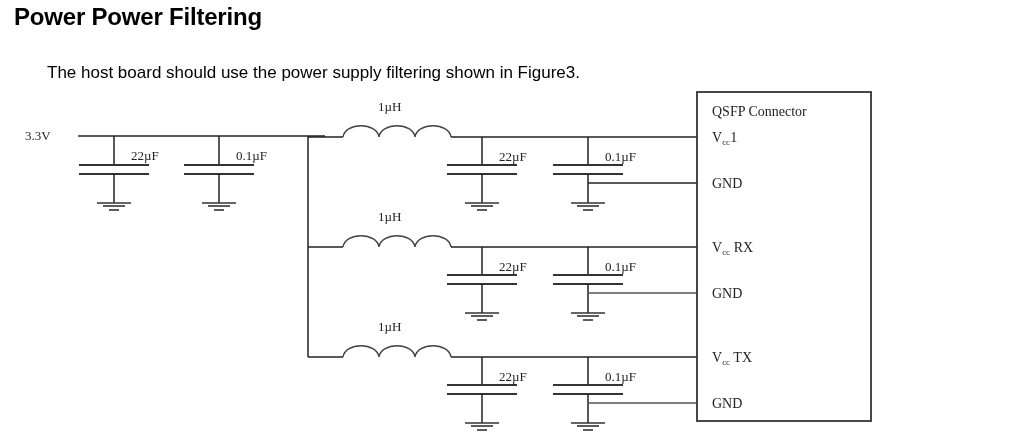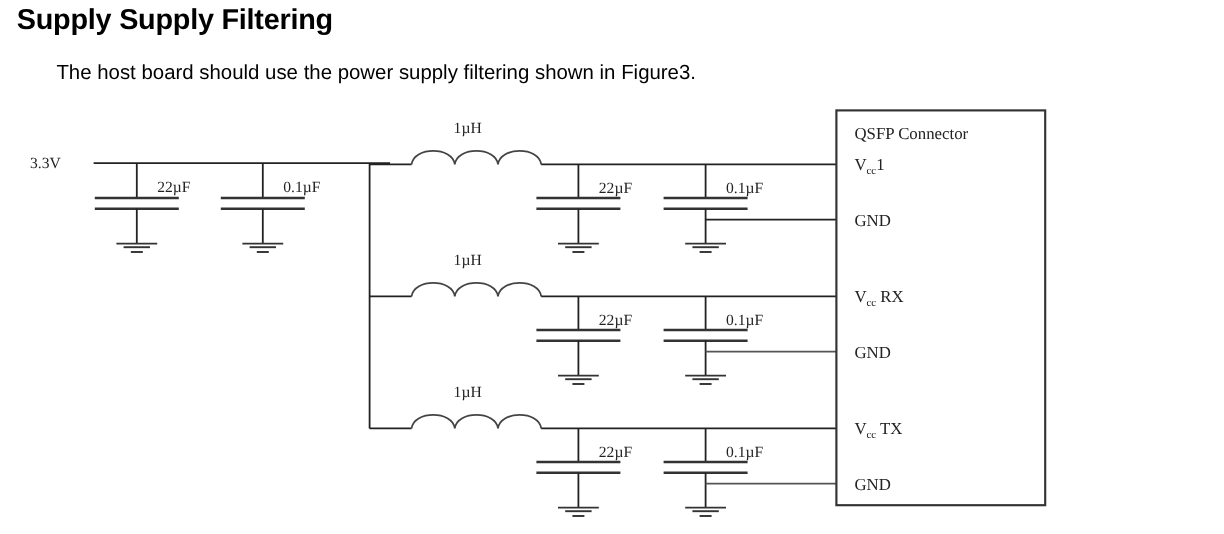--- a/index.html
+++ b/index.html
@@ -3,38 +3,38 @@
 <meta charset="utf-8">
 <style>
   html, body { margin: 0; padding: 0; background: #ffffff; }
   body { width: 1020px; height: 445px; position: relative; overflow: hidden; }
   .heading {
     position: absolute; left: 14px; top: 3px; margin: 0;
     font-family: "Liberation Sans", sans-serif; font-weight: bold;
     font-size: 24px; color: #000; letter-spacing: -0.2px;
   }
   .intro {
-    position: absolute; left: 47px; top: 51px; margin: 0;
+    position: absolute; left: 47px; top: 63px; margin: 0;
     font-family: "Liberation Sans", sans-serif; font-size: 17px; color: #000;
   }
   svg.schem { position: absolute; left: 0; top: 0; }
   svg.schem text {
     font-family: "Liberation Serif", serif; fill: #222;
   }
   .w { stroke: #222; stroke-width: 1.5; fill: none; }
   .wg { stroke: #555; stroke-width: 1.5; fill: none; }
   .ind { stroke: #444; stroke-width: 1.5; fill: none; }
   .plate { stroke: #333; stroke-width: 2; }
   .gnd { stroke: #333; stroke-width: 1.6; }
   .box { stroke: #333; stroke-width: 1.8; fill: none; }
 </style>
 </head>
 <body>
 
-<h1 class="heading">Supply Supply Filtering</h1>
+<h1 class="heading">Power Power Filtering</h1>
 <p class="intro">The host board should use the power supply filtering shown in Figure3.</p>
 
 <svg class="schem" width="1020" height="445" viewBox="0 0 1020 445" xmlns="http://www.w3.org/2000/svg">
 
   <text x="25" y="140" font-size="13">3.3V</text>
 
   <line class="w" x1="78" y1="136" x2="325" y2="136"></line>
 
   <g>
     <line class="w" x1="114" y1="136" x2="114" y2="165"></line>

